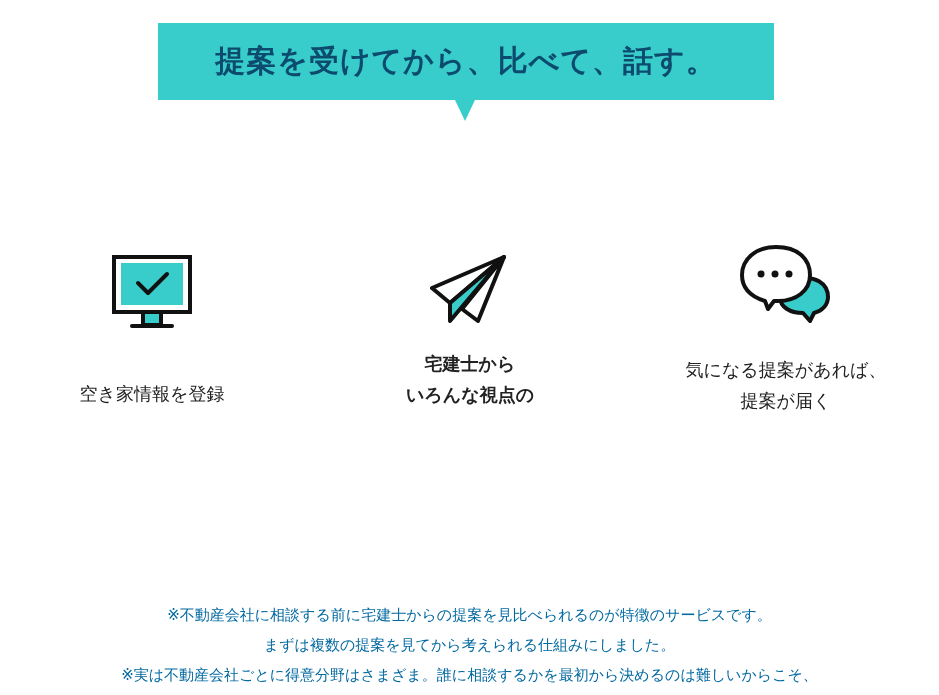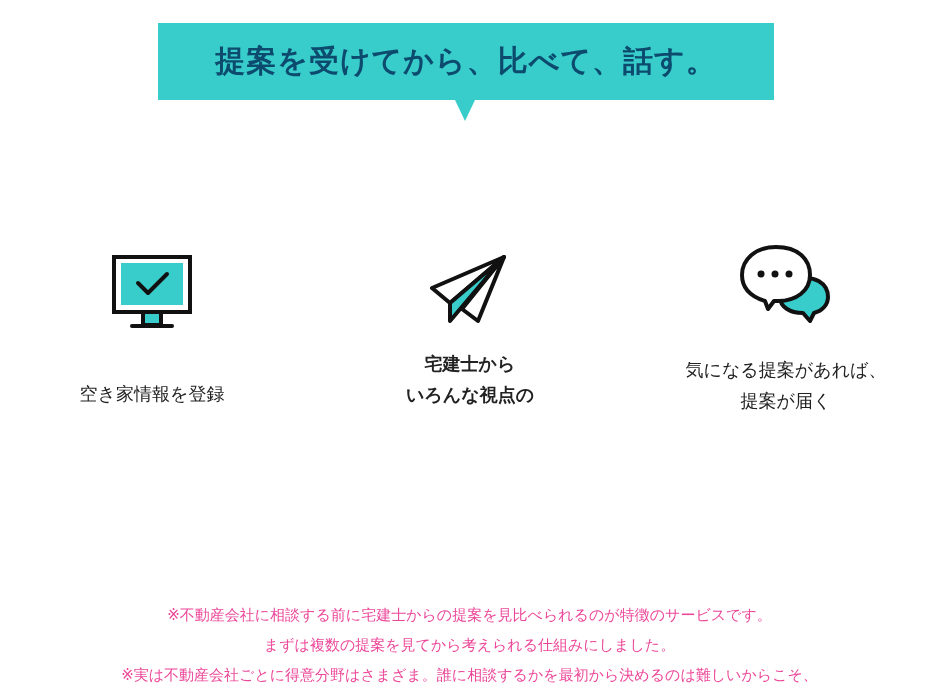--- a/index.html
+++ b/index.html
@@ -8,21 +8,21 @@
   .banner { position: absolute; left: 158px; top: 23px; width: 616px; height: 77px;
             background: #38cdcb; display: flex; align-items: center; justify-content: center; }
   .banner-title { color: #0c4a6e; font-size: 30px; font-weight: bold; letter-spacing: 1px; }
   .banner-tail { position: absolute; left: 455px; top: 100px; width: 0; height: 0;
                  border-left: 10px solid transparent; border-right: 10px solid transparent;
                  border-top: 21px solid #38cdcb; }
   .feature { position: absolute; top: 240px; width: 300px; text-align: center; }
   .feature .icon { position: absolute; }
   .feature .label { position: absolute; left: 0; width: 300px; font-size: 18px; line-height: 31px; color: #222; }
   .notes { position: absolute; left: 0; top: 600px; width: 939px; text-align: center;
-           font-size: 15px; line-height: 30px; color: #ec4899; }
+           font-size: 15px; line-height: 30px; color: #0369a1; }
   .notes div { white-space: nowrap; }
 </style>
 </head>
 <body>
 
 <div class="banner">
   <span class="banner-title">提案を受けてから、比べて、話す。</span>
 </div>
 <div class="banner-tail"></div>
 

